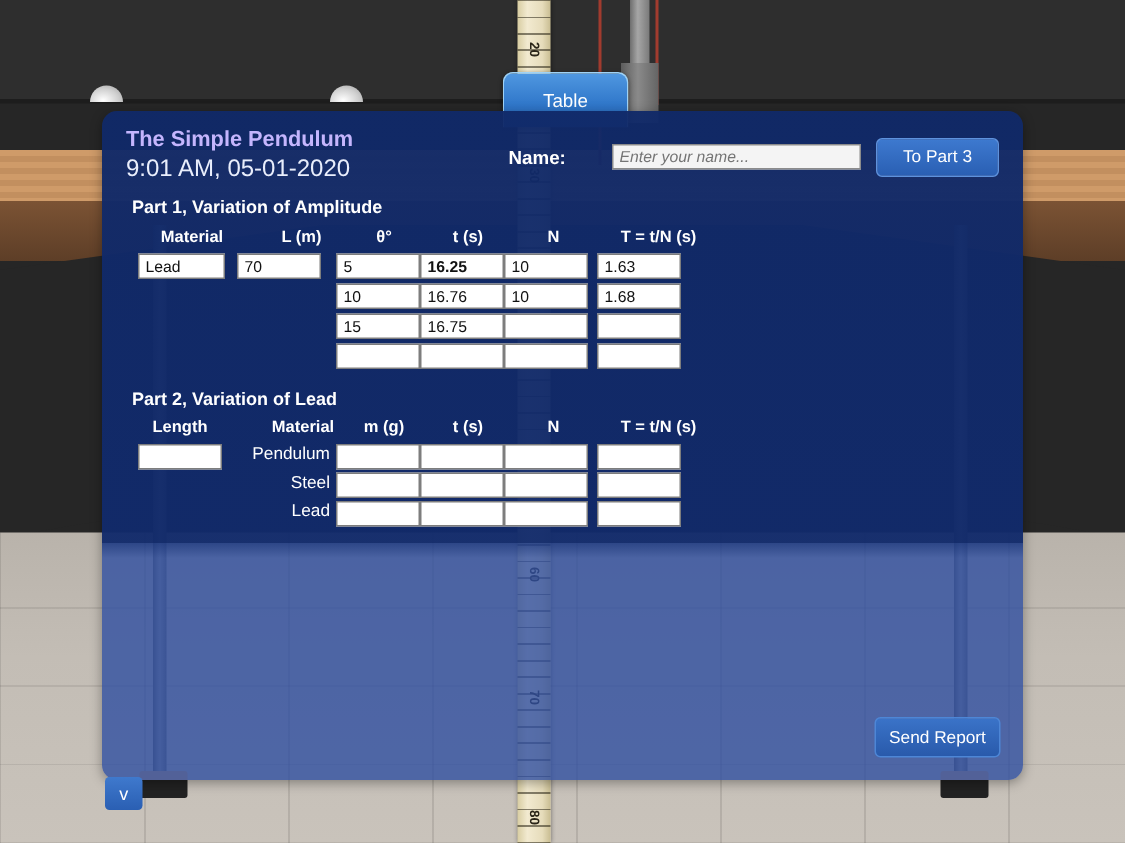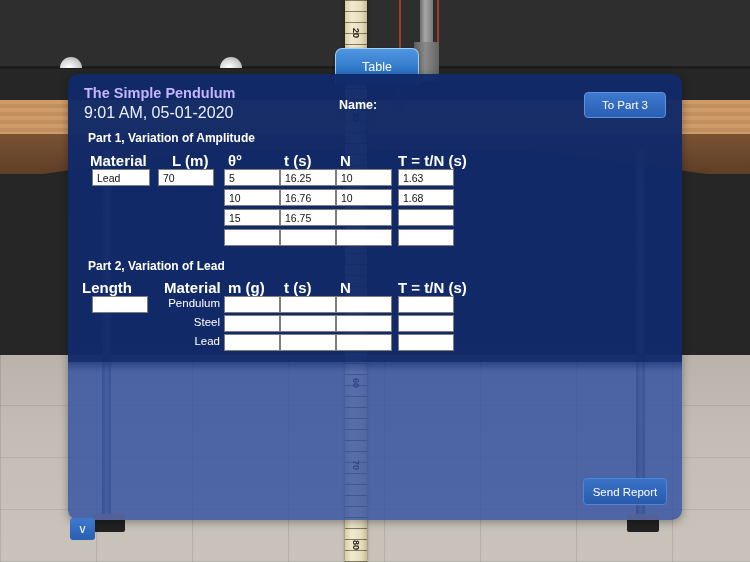--- a/index.html
+++ b/index.html
@@ -117,21 +117,21 @@
   .topart3{
     position:absolute;left:516px;top:18px;width:80px;height:24px;border-radius:4px;
     background:linear-gradient(180deg,#3d79cf,#2a5fb3);border:1px solid #5e92dd;
     color:#fff;font-size:11.5px;display:flex;align-items:center;justify-content:center;
   }
 
   .section-title{position:absolute;color:#ffffff;font-size:12px;font-weight:bold;}
   .s1{left:20px;top:57px;}
   .s2{left:20px;top:185px;}
 
-  .col-head{position:absolute;color:#ffffff;font-size:15px;font-weight:bold;text-align:left;}
+  .col-head{position:absolute;color:#ffffff;font-size:11px;font-weight:bold;text-align:center;}
   .cell{
     position:absolute;height:17px;background:#ffffff;border:1px solid #7d7d7d;
     box-sizing:border-box;font-size:10.5px;color:#111;padding:0 4px;line-height:15px;
   }
   .rowlab{position:absolute;color:#ffffff;font-size:11.5px;text-align:right;}
 
   .send{
     position:absolute;left:515px;top:404px;width:82px;height:25px;border-radius:4px;
     background:linear-gradient(180deg,#3a73c8,#295aab);border:1px solid #4d86d6;
     color:#fff;font-size:11.5px;display:flex;align-items:center;justify-content:center;
@@ -189,37 +189,38 @@
   <div class="panel">
     <div class="panel-upper"></div>
     <div class="panel-lower"></div>
 
     <div class="panel-content">
 
       <div class="hdr-title">The Simple Pendulum</div>
       <div class="hdr-time">9:01 AM, 05-01-2020</div>
 
       <div class="name-label">Name:</div>
+      <input class="name-input" type="text" placeholder="Enter your name..." style="">
       <div class="topart3">
         <span>To Part 3</span>
       </div>
 
       <div class="section-title s1">Part 1, Variation of Amplitude</div>
 
       <div class="col-head" style="left:22px;top:78px;width:76px">Material</div>
       <div class="col-head" style="left:104px;top:78px;width:58px">L (m)</div>
       <div class="col-head" style="left:160px;top:78px;width:56px">θ°</div>
       <div class="col-head" style="left:216px;top:78px;width:56px">t (s)</div>
       <div class="col-head" style="left:272px;top:78px;width:58px">N</div>
       <div class="col-head" style="left:330px;top:78px;width:82px">T = t/N (s)</div>
 
       <input class="cell" style="left: 24px; top: 95px; width: 58px;" value="Lead">
       <input class="cell" style="left: 90px; top: 95px; width: 56px;" value="70">
       <input class="cell" style="left: 156px; top: 95px; width: 56px;" value="5">
-      <input class="cell" style="left: 212px; top: 95px; width: 56px;" value="16.25">
+      <input class="cell" style="left: 212px; top: 95px; width: 56px; font-weight: bold;" value="16.25">
       <input class="cell" style="left: 268px; top: 95px; width: 56px;" value="10">
       <input class="cell" style="left: 330px; top: 95px; width: 56px;" value="1.63">
 
       <input class="cell" style="left: 156px; top: 115px; width: 56px;" value="10">
       <input class="cell" style="left: 212px; top: 115px; width: 56px;" value="16.76">
       <input class="cell" style="left: 268px; top: 115px; width: 56px;" value="10">
       <input class="cell" style="left: 330px; top: 115px; width: 56px;" value="1.68">
 
       <input class="cell" style="left: 156px; top: 135px; width: 56px;" value="15">
       <input class="cell" style="left: 212px; top: 135px; width: 56px;" value="16.75">

